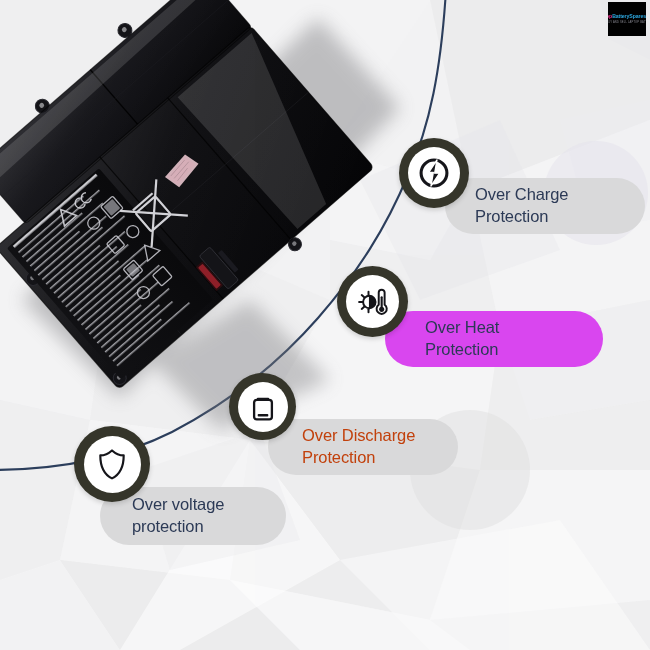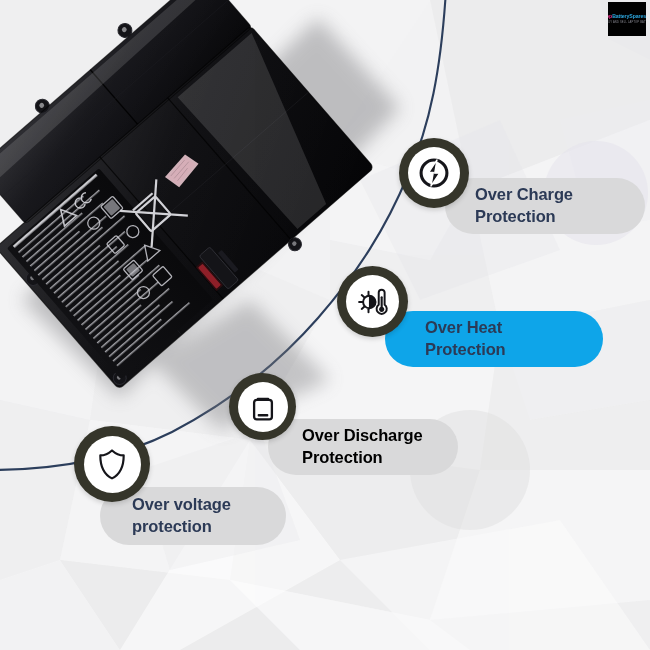--- a/index.html
+++ b/index.html
@@ -58,26 +58,26 @@
     align-items: center;
     box-sizing: border-box;
   }
   .pill-text {
     font-size: 16.5px;
     line-height: 1.32;
     letter-spacing: -0.1px;
     white-space: pre-line;
   }
   .pill-bold .pill-text {
-    font-weight: bold;
+    font-weight: normal;
     color: #2c3a56;
   }
   .pill-regular .pill-text {
-    font-weight: bold;
-    color: #000000;
+    font-weight: normal;
+    color: #c2410c;
   }
 
   .badge {
     position: absolute;
     border-radius: 50%;
     background: #35352a;
     display: flex;
     align-items: center;
     justify-content: center;
     box-shadow: 0 2px 5px rgba(0,0,0,0.16);
@@ -348,21 +348,21 @@
                    M20 6.6 A13.4 13.4 0 0 1 33.4 20 A13.4 13.4 0 0 1 20 33.4
                    A13.4 13.4 0 0 1 6.6 20 A13.4 13.4 0 0 1 20 6.6 Z" fill="#15151a" fill-rule="evenodd"></path>
           <path d="M23.5 4.5 L13.8 19.2 L19.2 19.2 L16.4 35.5 L26.6 20.2 L20.8 20.2 Z" fill="#15151a"></path>
           <path d="M23.5 4.5 L13.8 19.2 L19.2 19.2 L16.4 35.5 L26.6 20.2 L20.8 20.2 Z" fill="none" stroke="#ffffff" stroke-width="1.6" stroke-linejoin="round"></path>
         </svg>
       </div>
     </div>
   </div>
 
   <div class="feature pill-bold">
-    <div class="pill" style="left:385px; top:311px; width:218px; height:56px; background:#0ea5e9; padding-left:40px;">
+    <div class="pill" style="left:385px; top:311px; width:218px; height:56px; background:#d946ef; padding-left:40px;">
       <span class="pill-text">Over Heat
 Protection</span>
     </div>
     <div class="badge" style="left:337px; top:266px; width:71px; height:71px;">
       <div class="badge-inner" style="width:53px; height:53px;">
         <svg width="36" height="36" viewBox="0 0 44 44">
           <g stroke="#15151a" stroke-width="2.4" stroke-linecap="round" fill="none">
             <line x1="5" y1="22" x2="9.5" y2="22"></line>
             <line x1="8.2" y1="13.5" x2="11.6" y2="16.6"></line>
             <line x1="8.2" y1="30.5" x2="11.6" y2="27.4"></line>

